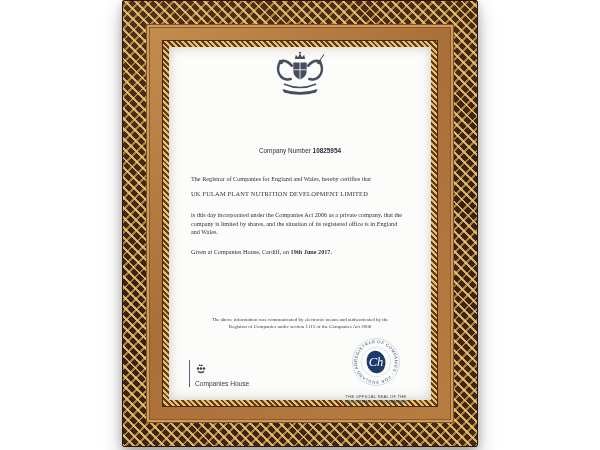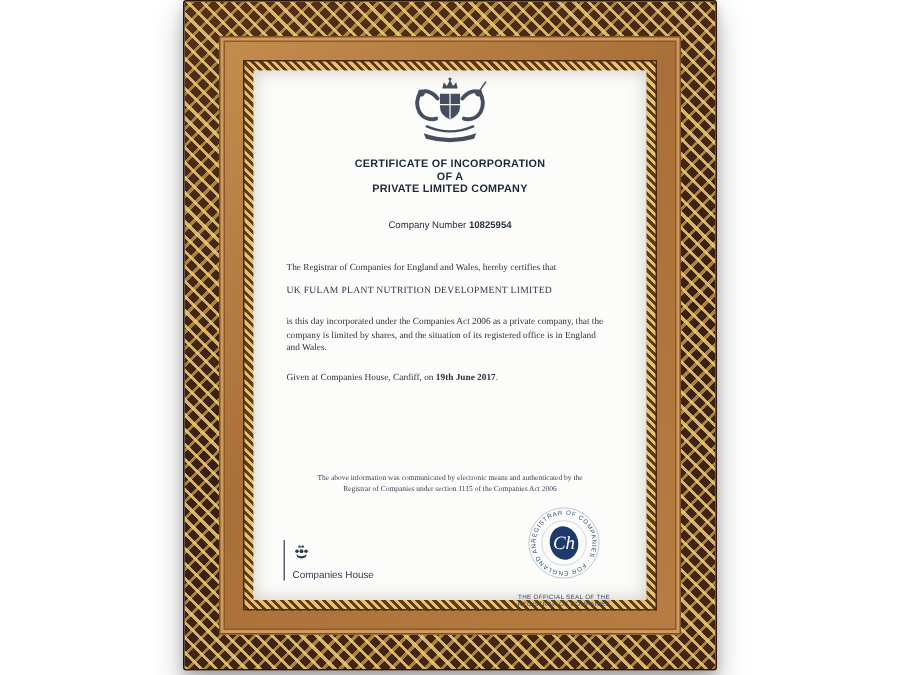--- a/index.html
+++ b/index.html
@@ -88,25 +88,20 @@
               <path d="M44 30 C34 18 22 18 19 28 C16 36 18 46 24 52 C28 56 36 58 42 56" stroke-width="5"></path>
               <circle cx="23" cy="23" r="4.5" fill="#454d5e" stroke="none"></circle>
               <path d="M76 30 C86 18 98 18 101 28 C104 36 102 46 96 52 C92 56 84 58 78 56" stroke-width="5"></path>
               <circle cx="97" cy="23" r="4.5" fill="#454d5e" stroke="none"></circle>
               <path d="M99 19 l7 -10" stroke-width="2"></path>
               <path d="M30 66 q30 13 60 0" stroke-width="3"></path>
               <path d="M26 75 q34 12 68 0 l-3 7 q-31 9 -62 0 z" fill="#454d5e" stroke="none"></path>
             </g>
           </svg>
 
-          <div class="title">
-            <div>CERTIFICATE OF INCORPORATION</div>
-            <div>OF A</div>
-            <div>PRIVATE LIMITED COMPANY</div>
-          </div>
 
           <div class="company-number">
             <span>Company Number </span><b>10825954</b>
           </div>
 
           <div class="registrar">The Registrar of Companies for England and Wales, hereby certifies that</div>
 
           <div class="company-name">UK FULAM PLANT NUTRITION DEVELOPMENT LIMITED</div>
 
           <div class="body-par">is this day incorporated under the Companies Act 2006 as a private company, that the company is limited by shares, and the situation of its registered office is in England and Wales.</div>

